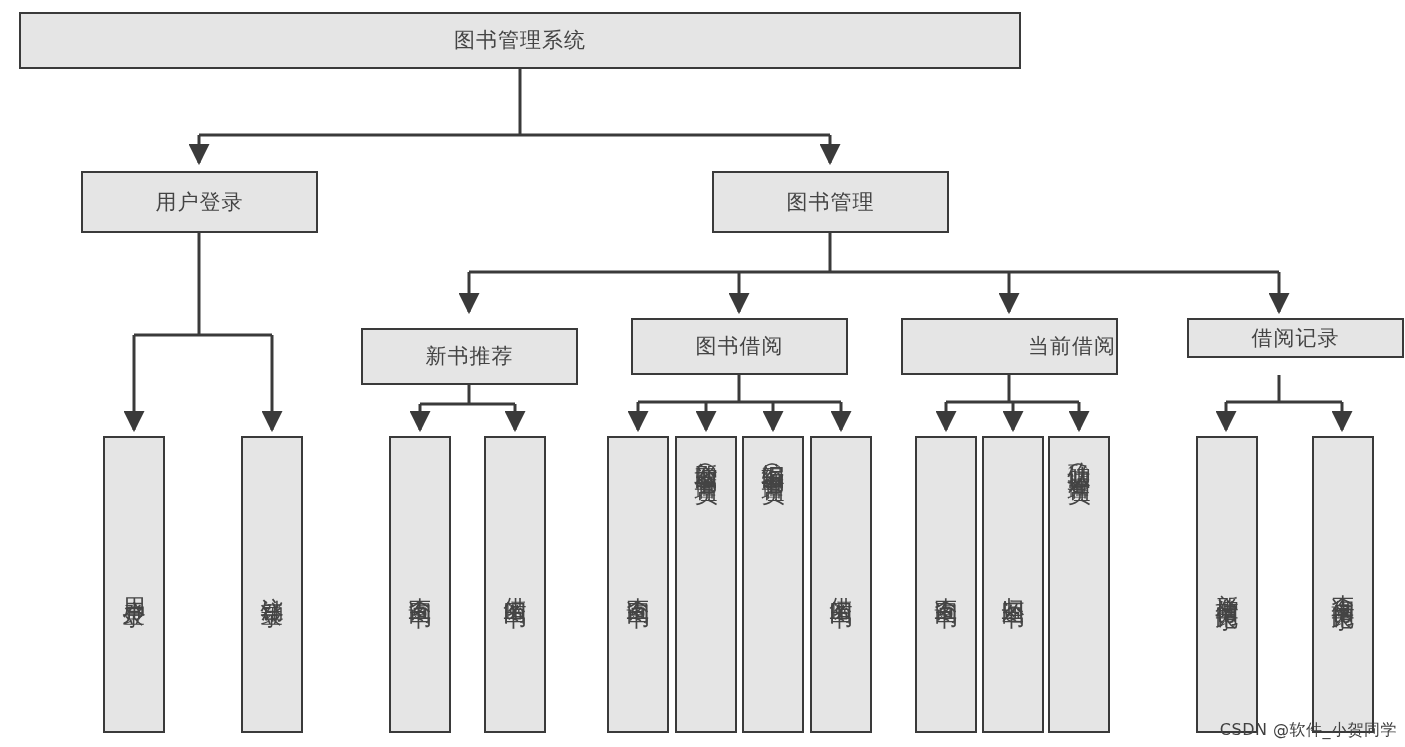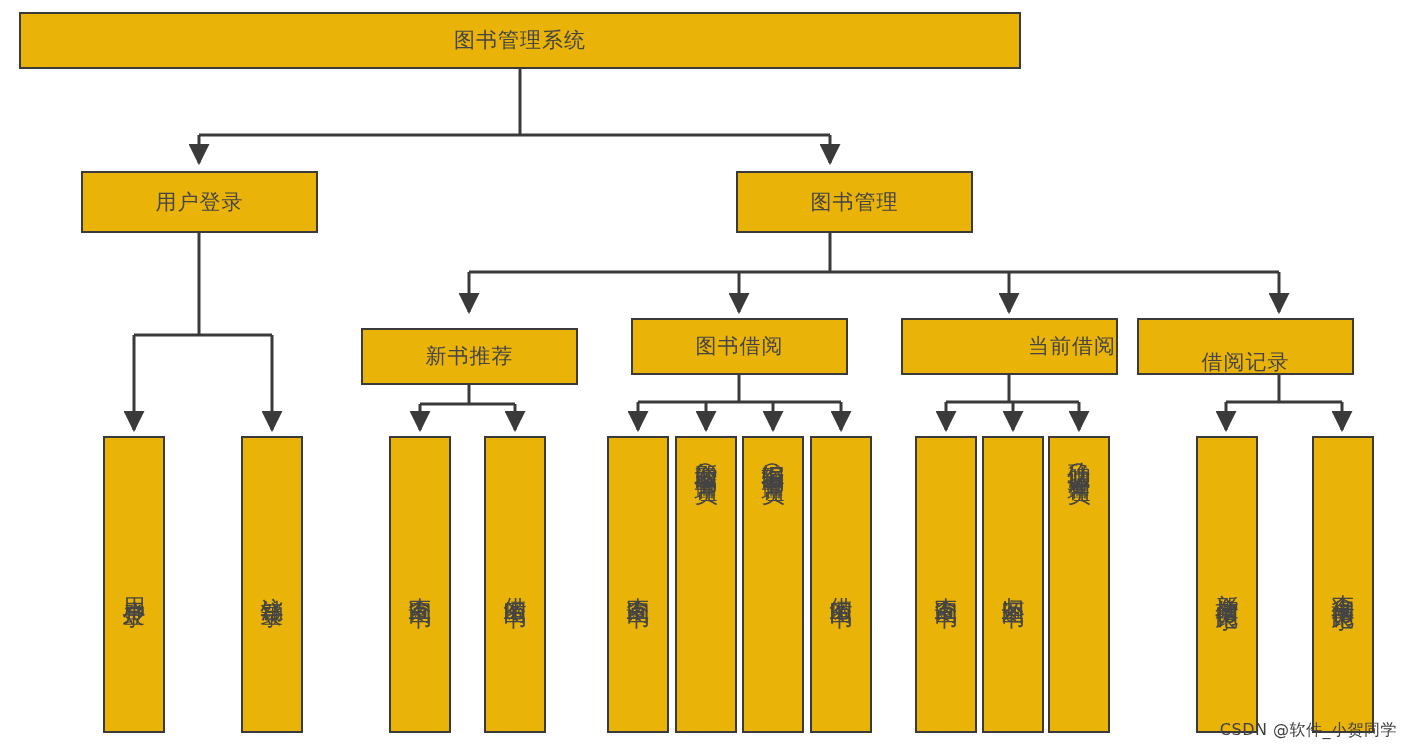--- a/index.html
+++ b/index.html
@@ -25,21 +25,21 @@
     position: absolute;
     left: 0;
     top: 0;
     width: 1405px;
     height: 747px;
     pointer-events: none;
   }
   .node {
     position: absolute;
     box-sizing: border-box;
-    background: #eab308;
+    background: #e5e5e5;
     border: 2px solid #3a3a3a;
     display: flex;
     align-items: center;
     justify-content: center;
     overflow: hidden;
   }
   .node-label {
     color: #444444;
     line-height: 1.05;
     text-align: center;
@@ -130,34 +130,34 @@
     </g>
   </svg>
 
   <div class="node horizontal" style="left:19px; top:12px; width:1002px; height:57px;">
     <span class="node-label">图书管理系统</span>
   </div>
 
   <div class="node horizontal" style="left:81px; top:171px; width:237px; height:62px;">
     <span class="node-label">用户登录</span>
   </div>
-  <div class="node horizontal" style="left:736px; top:171px; width:237px; height:62px;">
+  <div class="node horizontal" style="left:712px; top:171px; width:237px; height:62px;">
     <span class="node-label">图书管理</span>
   </div>
 
   <div class="node horizontal" style="left:361px; top:328px; width:217px; height:57px;">
     <span class="node-label">新书推荐</span>
   </div>
   <div class="node horizontal" style="left:631px; top:318px; width:217px; height:57px;">
     <span class="node-label">图书借阅</span>
   </div>
   <div class="node horizontal" style="left:901px; top:318px; width:217px; height:57px;justify-content:flex-end;">
     <span class="node-label">当前借阅</span>
   </div>
-  <div class="node horizontal" style="left:1137px; top:318px; width:217px; height:57px;align-items:flex-end;">
+  <div class="node horizontal" style="left:1187px; top:318px; width:217px; height:40px;">
     <span class="node-label">借阅记录</span>
   </div>
 
   <div class="node vertical centered" style="left:103px; top:436px; width:62px; height:297px;">
     <span class="node-label">用户登录</span>
   </div>
   <div class="node vertical centered" style="left:241px; top:436px; width:62px; height:297px;">
     <span class="node-label">注销登录</span>
   </div>
 

